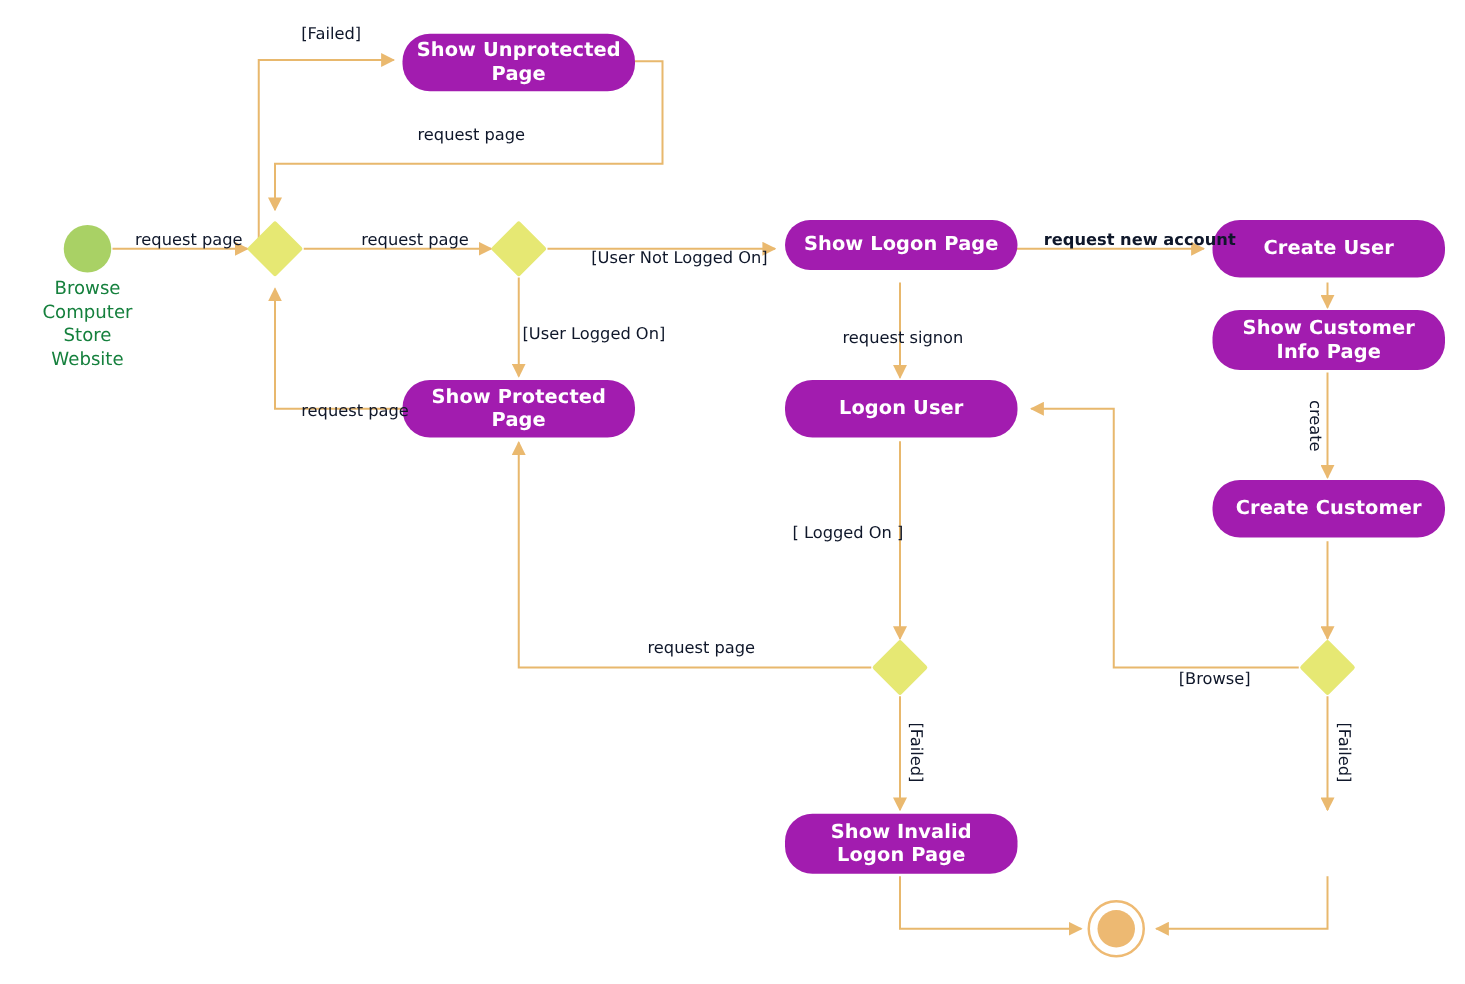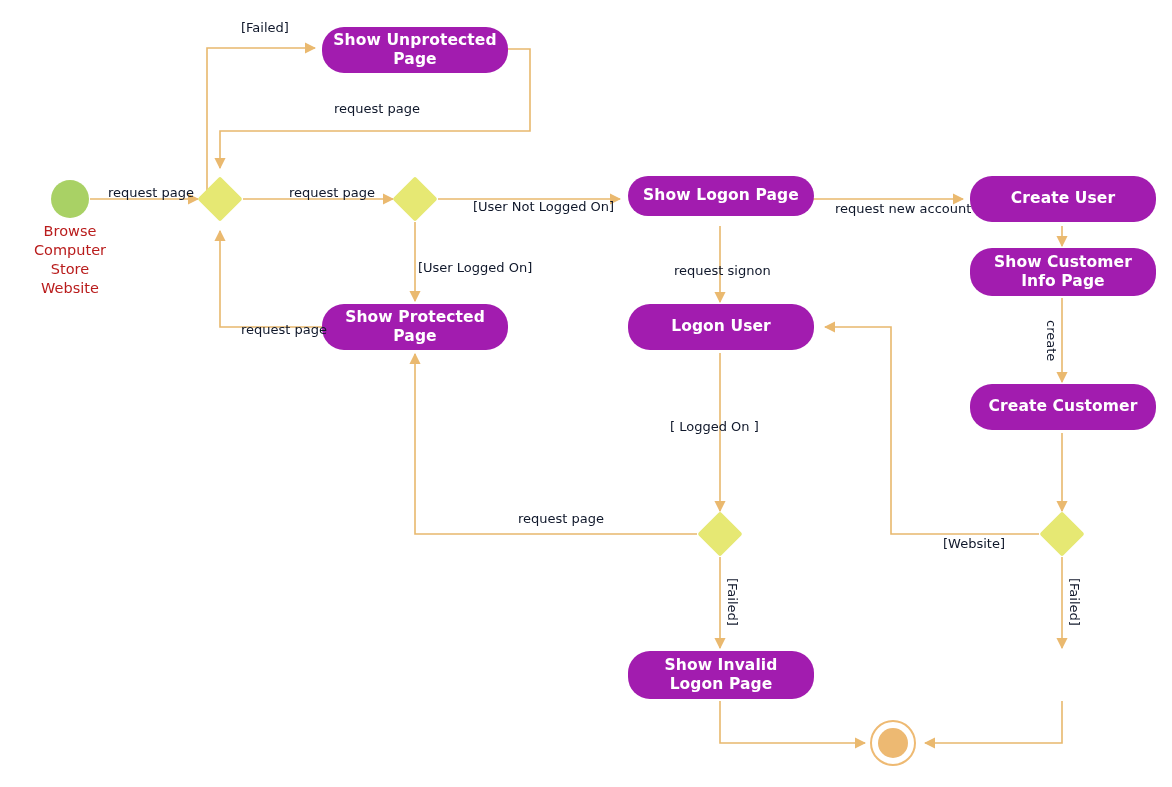--- a/index.html
+++ b/index.html
@@ -50,21 +50,21 @@
   }
 
   
   .start-node {
     position: absolute;
     border-radius: 50%;
     background: #a9d165;
   }
   .start-label {
     position: absolute;
-    color: #b91c1c;
+    color: #15803d;
     font-size: 14.5px;
     line-height: 1.3;
     text-align: center;
   }
 
   
   .end-outer {
     position: absolute;
     border-radius: 50%;
     border: 2px solid #eeba73;
@@ -201,27 +201,27 @@
   <div class="edge-label" style="left:289px; top:186px;">request page</div>
 
   <div class="edge-label" style="left:473px; top:200px;">[User Not Logged On]</div>
 
   <div class="edge-label" style="left:418px; top:261px;">[User Logged On]</div>
 
   <div class="edge-label" style="left:241px; top:323px;">request page</div>
 
   <div class="edge-label" style="left:674px; top:264px;">request signon</div>
 
-  <div class="edge-label" style="left:634px; top:420px;margin-left:36px;">[ Logged On ]</div>
+  <div class="edge-label" style="left:634px; top:420px;">[ Logged On ]</div>
 
   <div class="edge-label" style="left:518px; top:512px;">request page</div>
 
   <div class="edge-label vertical" style="left:726px; top:578px;">[Failed]</div>
 
-  <div class="edge-label" style="left:835px; top:202px;">request new account</div>
+  <div class="edge-label" style="left:835px; top:186px;font-weight:bold;">request new account</div>
 
   <div class="edge-label vertical" style="left:1045px; top:320px;">create</div>
 
-  <div class="edge-label" style="left:943px; top:537px;">[Website]</div>
+  <div class="edge-label" style="left:943px; top:537px;">[Browse]</div>
 
   <div class="edge-label vertical" style="left:1068px; top:578px;">[Failed]</div>
 
 </div>
 
 </body></html>

